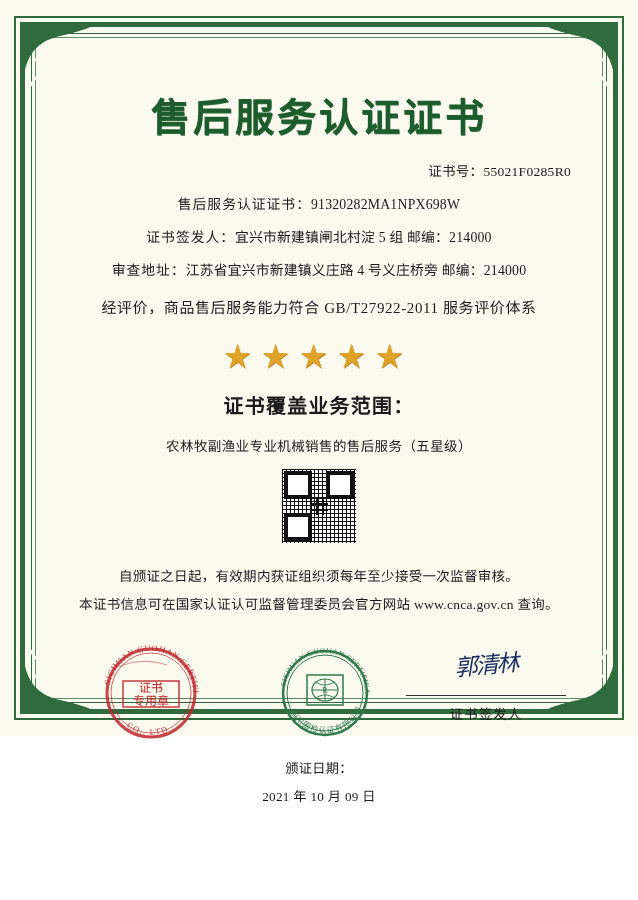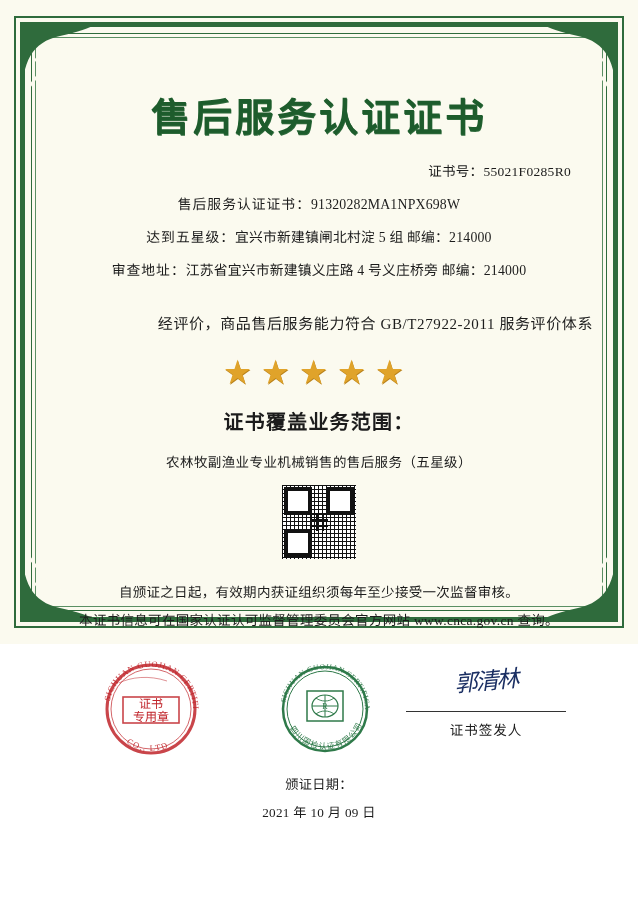--- a/index.html
+++ b/index.html
@@ -9,21 +9,21 @@
   }
   body {
     width: 638px;
     height: 900px;
     font-family: "Liberation Serif", "DejaVu Serif", serif;
     overflow: hidden;
   }
   .certificate {
     position: relative;
     width: 638px;
-    height: 644px;
+    height: 736px;
     background: #fbfaef;
     box-sizing: border-box;
   }
   
   .border-outer {
     position: absolute;
     left: 14px;
     top: 16px;
     right: 14px;
     bottom: 16px;
@@ -102,25 +102,24 @@
     font-weight: bold;
     letter-spacing: 1.5px;
   }
   .info-line {
     margin-top: 13px;
     font-size: 13.8px;
     letter-spacing: 0.2px;
   }
   .info-line .lbl { letter-spacing: 1px; }
   .eval {
-    margin-top: 32px;
+    margin-top: 16px;
     font-size: 15px;
     letter-spacing: 0.6px;
     line-height: 1.85;
-    text-align: right;
   }
   .eval .l2 {
     display: block;
     margin-left: 30px;
   }
   .stars {
     margin-top: 12px;
     font-size: 27px;
     color: #e0a32a;
     letter-spacing: 11px;
@@ -295,21 +294,21 @@
     <div class="cert-no">
       <span>证书号：</span><span>55021F0285R0</span>
     </div>
 
 
     <div class="info-line">
       <span class="lbl">售后服务认证证书：</span><span>91320282MA1NPX698W</span>
     </div>
 
     <div class="info-line">
-      <span class="lbl">达到五星级：</span><span>宜兴市新建镇闸北村淀 5 组  邮编：214000</span>
+      <span class="lbl">证书签发人：</span><span>宜兴市新建镇闸北村淀 5 组  邮编：214000</span>
     </div>
 
     <div class="info-line">
       <span class="lbl">审查地址：</span><span>江苏省宜兴市新建镇义庄路 4 号义庄桥旁  邮编：214000</span>
     </div>
 
     <div class="eval">
       <span>经评价，商品售后服务能力符合 GB/T27922-2011 服务评价体系</span>
     </div>
 

